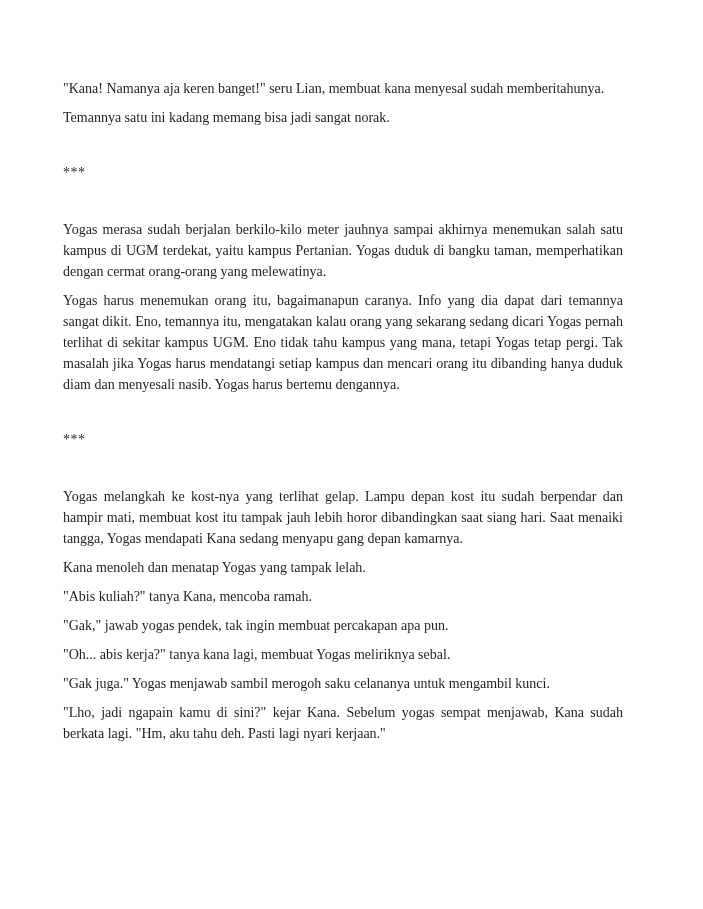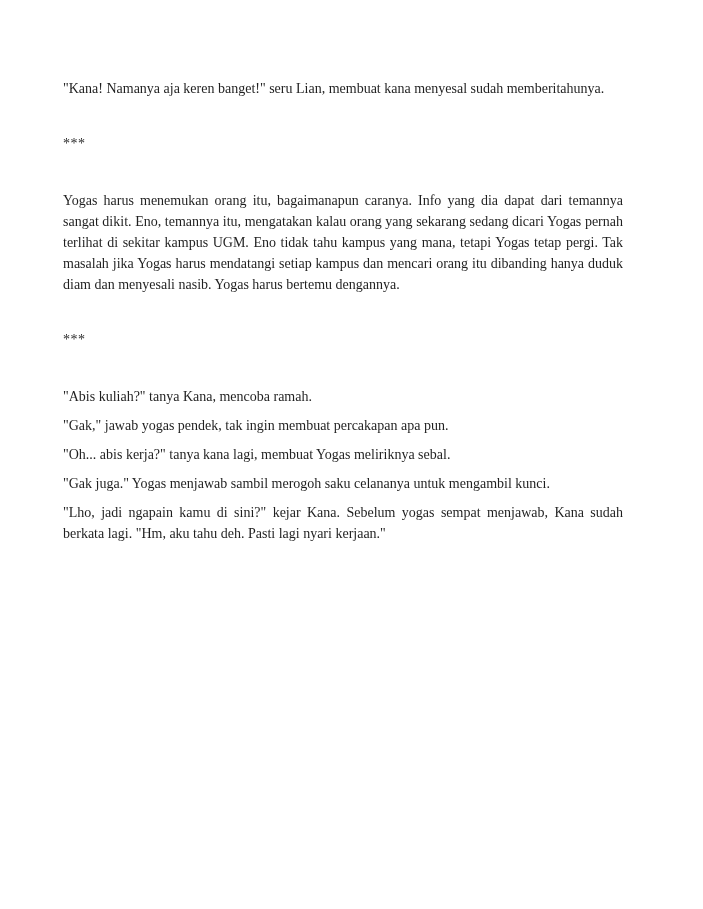--- a/index.html
+++ b/index.html
@@ -30,21 +30,25 @@
     text-align: left;
     letter-spacing: 0.5px;
     color: #2a2a2a;
   }
 </style>
 </head>
 <body>
 
 <div class="page">
   <p class="para">"Kana! Namanya aja keren banget!" seru Lian, membuat kana menyesal sudah memberitahunya.</p>
+  <p class="para">Temannya satu ini kadang memang bisa jadi sangat norak.</p>
   <p class="sep">***</p>
+  <p class="para">Yogas merasa sudah berjalan berkilo-kilo meter jauhnya sampai akhirnya menemukan salah satu kampus di UGM terdekat, yaitu kampus Pertanian. Yogas duduk di bangku taman, memperhatikan dengan cermat orang-orang yang melewatinya.</p>
   <p class="para">Yogas harus menemukan orang itu, bagaimanapun caranya. Info yang dia dapat dari temannya sangat dikit. Eno, temannya itu, mengatakan kalau orang yang sekarang sedang dicari Yogas pernah terlihat di sekitar kampus UGM. Eno tidak tahu kampus yang mana, tetapi Yogas tetap pergi. Tak masalah jika Yogas harus mendatangi setiap kampus dan mencari orang itu dibanding hanya duduk diam dan menyesali nasib. Yogas harus bertemu dengannya.</p>
   <p class="sep">***</p>
+  <p class="para">Yogas melangkah ke kost-nya yang terlihat gelap. Lampu depan kost itu sudah berpendar dan hampir mati, membuat kost itu tampak jauh lebih horor dibandingkan saat siang hari. Saat menaiki tangga, Yogas mendapati Kana sedang menyapu gang depan kamarnya.</p>
+  <p class="para">Kana menoleh dan menatap Yogas yang tampak lelah.</p>
   <p class="para">"Abis kuliah?" tanya Kana, mencoba ramah.</p>
   <p class="para">"Gak," jawab yogas pendek, tak ingin membuat percakapan apa pun.</p>
   <p class="para">"Oh... abis kerja?" tanya kana lagi, membuat Yogas meliriknya sebal.</p>
   <p class="para">"Gak juga." Yogas menjawab sambil merogoh saku celananya untuk mengambil kunci.</p>
   <p class="para">"Lho, jadi ngapain kamu di sini?" kejar Kana. Sebelum yogas sempat menjawab, Kana sudah berkata lagi. "Hm, aku tahu deh. Pasti lagi nyari kerjaan."</p>
 </div>
 
 </body></html>

